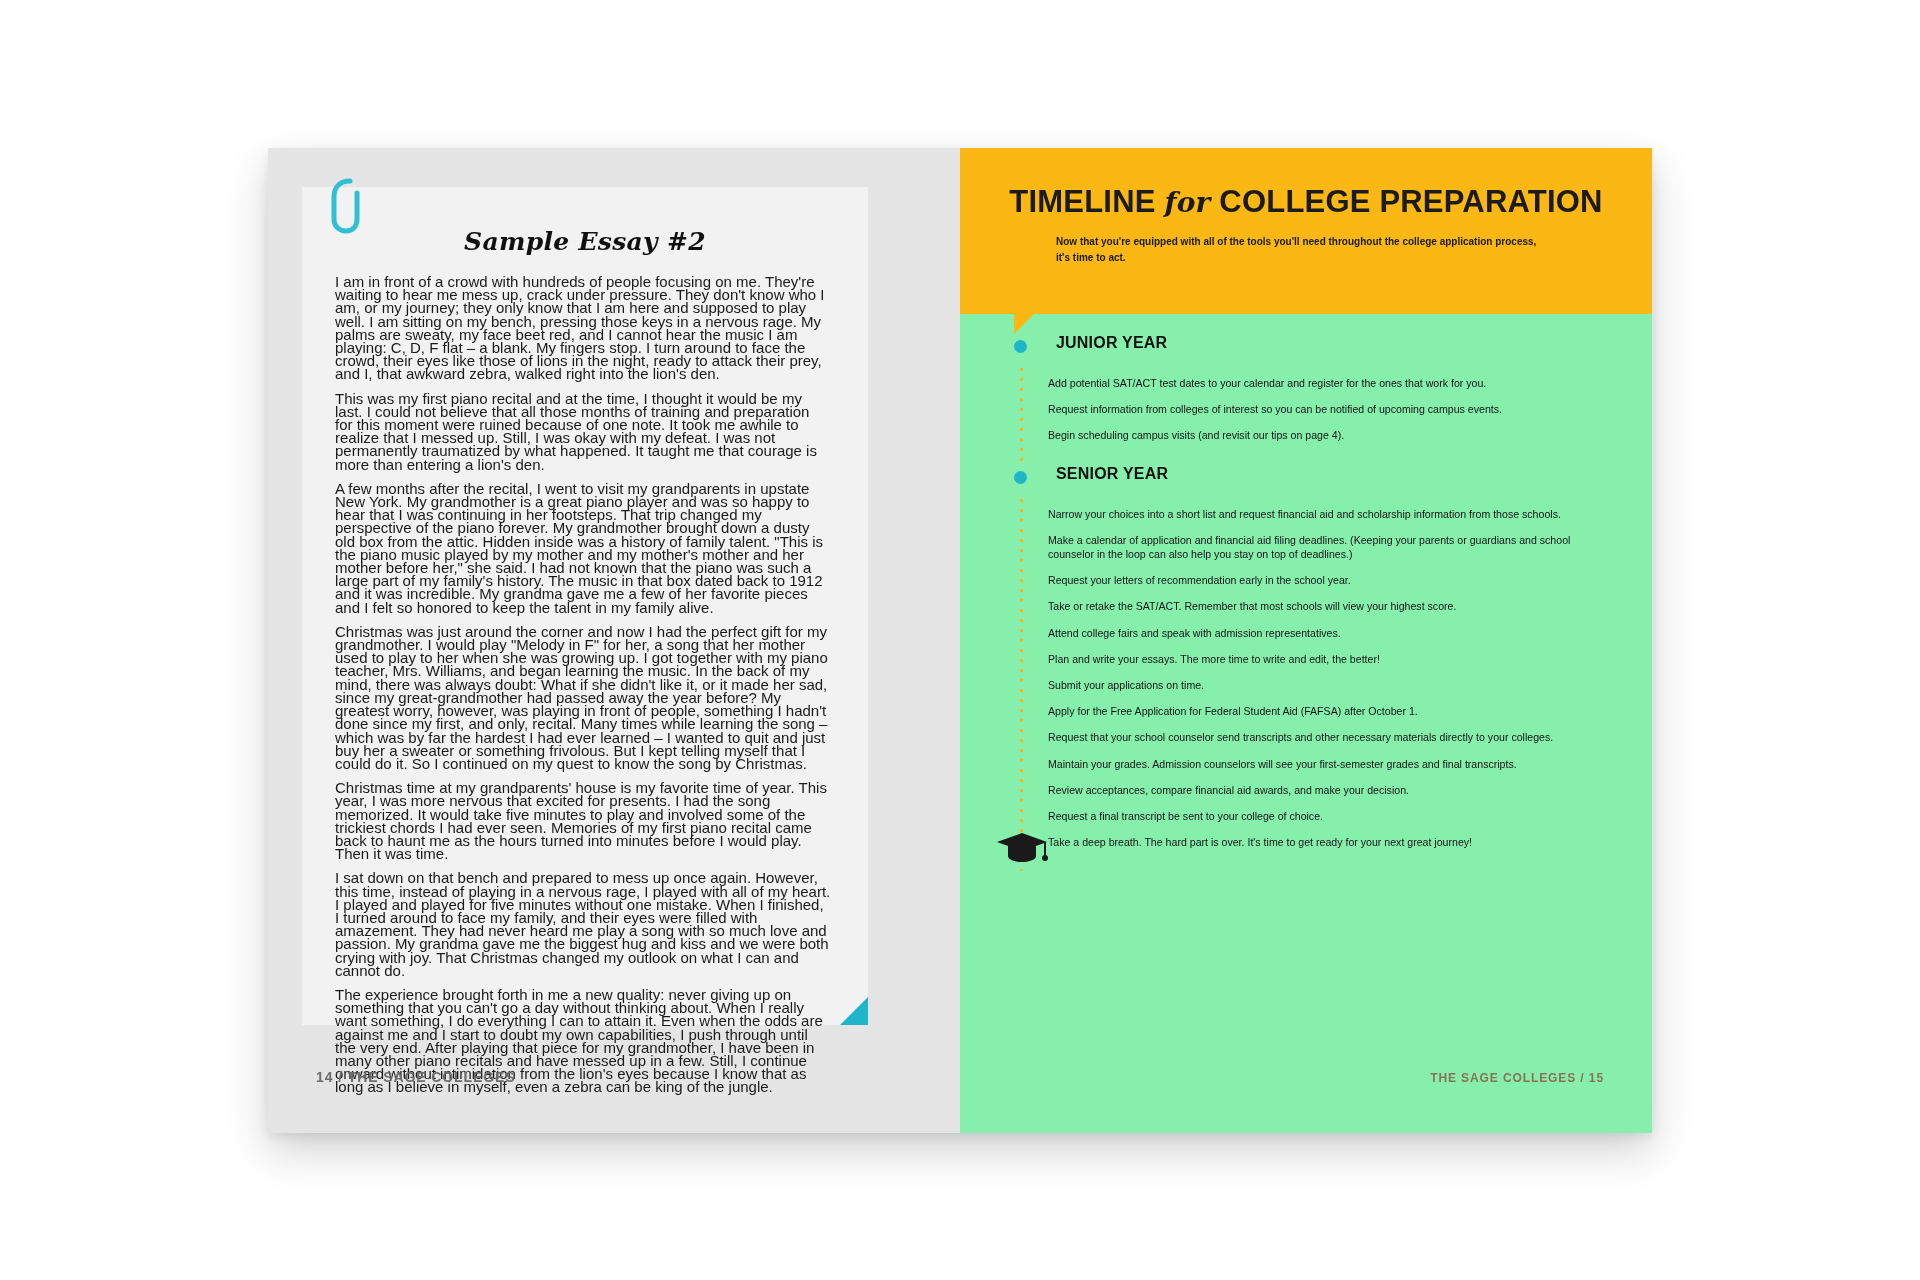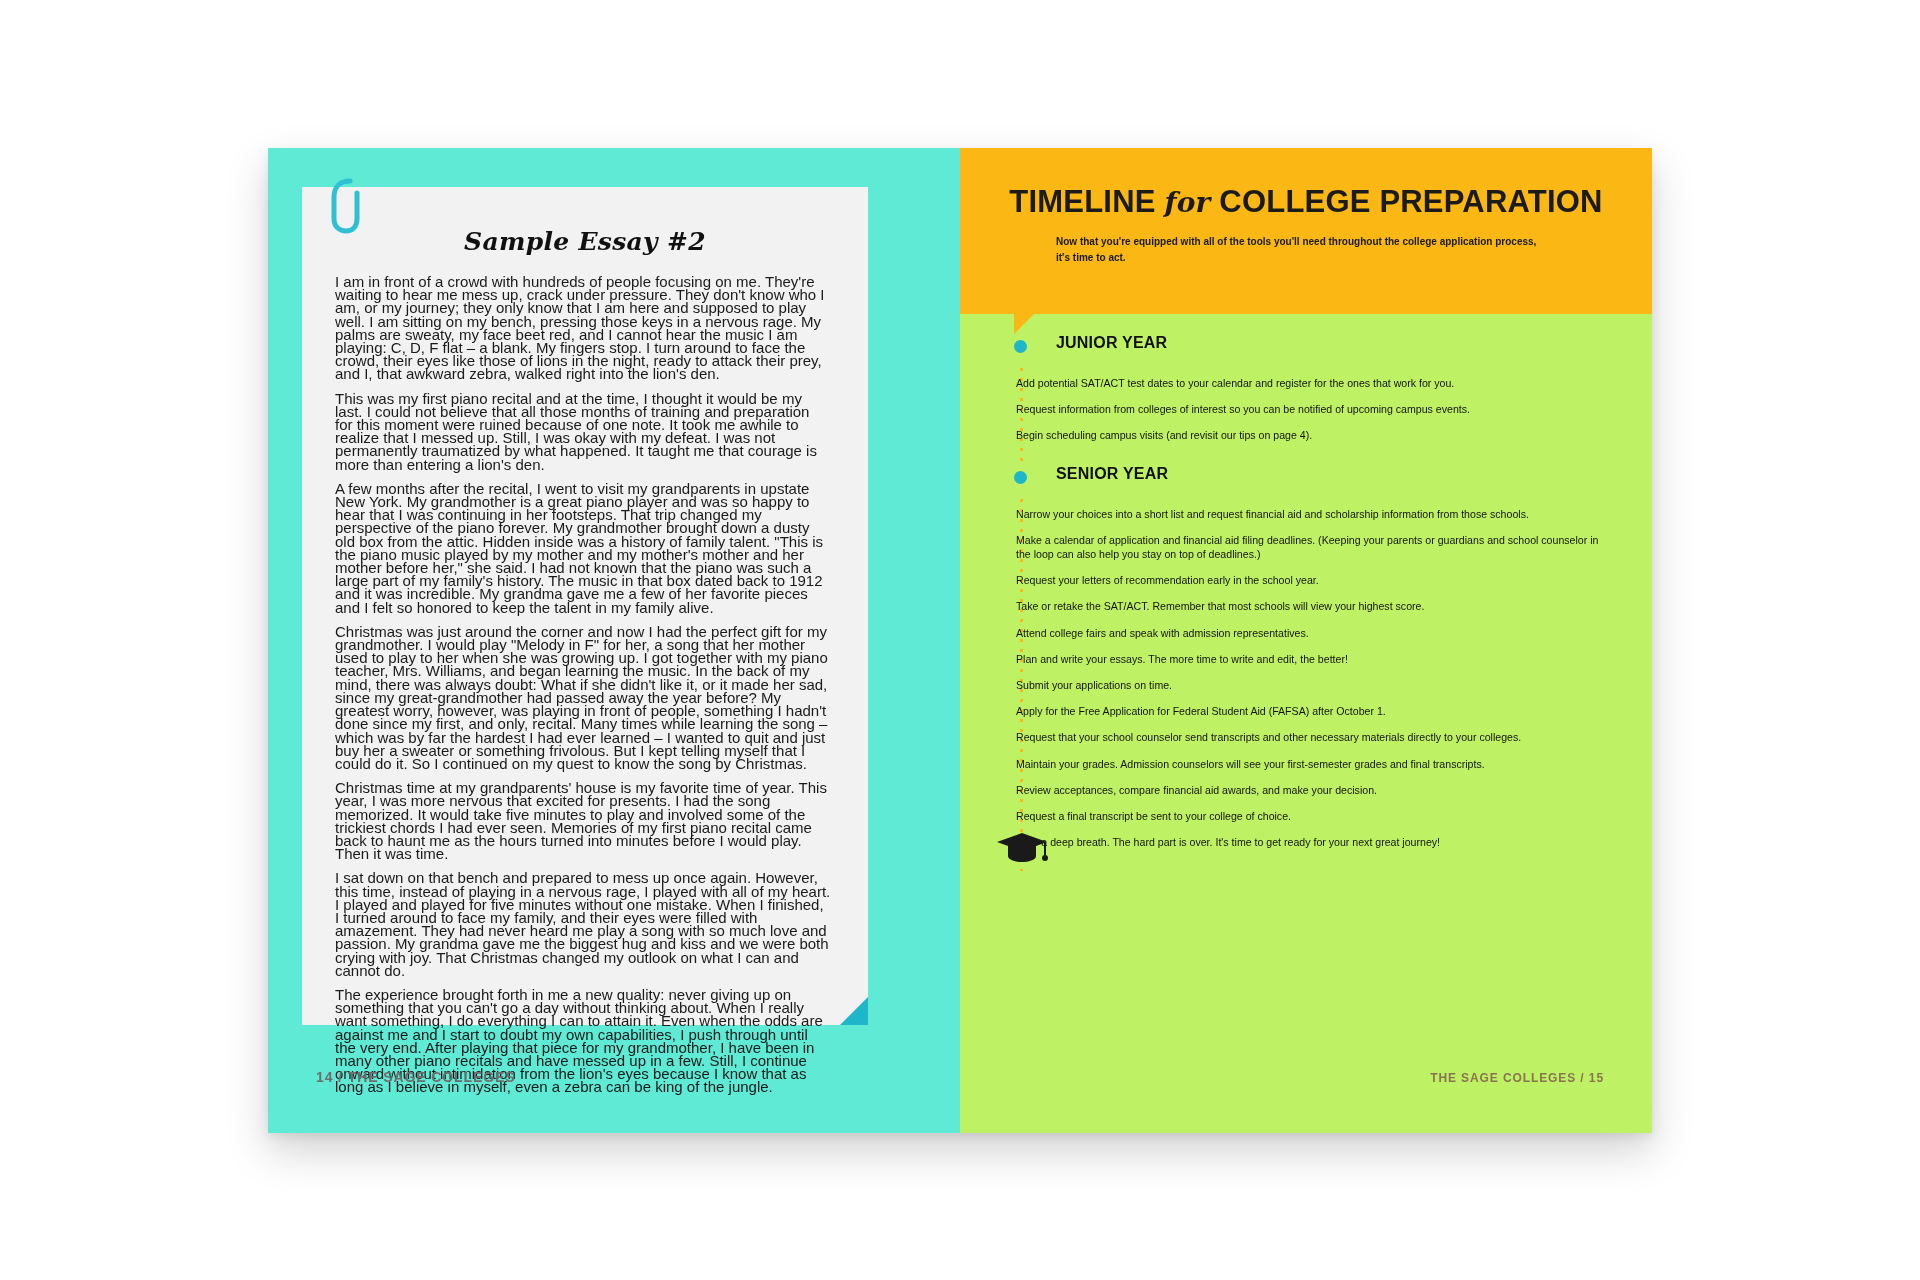--- a/index.html
+++ b/index.html
@@ -28,21 +28,21 @@
     height: 985px;
     display: flex;
     box-shadow: 0 18px 40px rgba(0,0,0,0.18), 0 4px 10px rgba(0,0,0,0.08);
   }
 
   
   .page-left {
     position: relative;
     width: 692px;
     height: 985px;
-    background: #5eead4;
+    background: #e5e5e5;
     box-sizing: border-box;
   }
 
   .essay-card {
     position: absolute;
     left: 34px;
     top: 39px;
     width: 566px;
     height: 838px;
     background: #f2f2f2;
@@ -102,21 +102,21 @@
     letter-spacing: 0.9px;
     color: #6d6d6d;
     font-weight: bold;
   }
 
   
   .page-right {
     position: relative;
     width: 692px;
     height: 985px;
-    background: #bef264;
+    background: #86efac;
     box-sizing: border-box;
   }
 
   .banner {
     position: absolute;
     left: 0;
     top: 0;
     width: 692px;
     height: 166px;
     background: #fbb714;
@@ -210,21 +210,21 @@
     bottom: 0;
     width: 3px;
     background-image: linear-gradient(to bottom, #fbb714 0px, #fbb714 3px, transparent 3px, transparent 10px);
     background-size: 3px 10px;
     background-repeat: repeat-y;
   }
 
   .item {
     position: relative;
     margin: 0 0 12px 0;
-    padding-left: 56px;
+    padding-left: 88px;
     padding-right: 42px;
     font-size: 10.6px;
     line-height: 14.2px;
     color: #141414;
   }
 
   .grad-cap {
     position: absolute;
     left: 36px;
     bottom: 6px;

